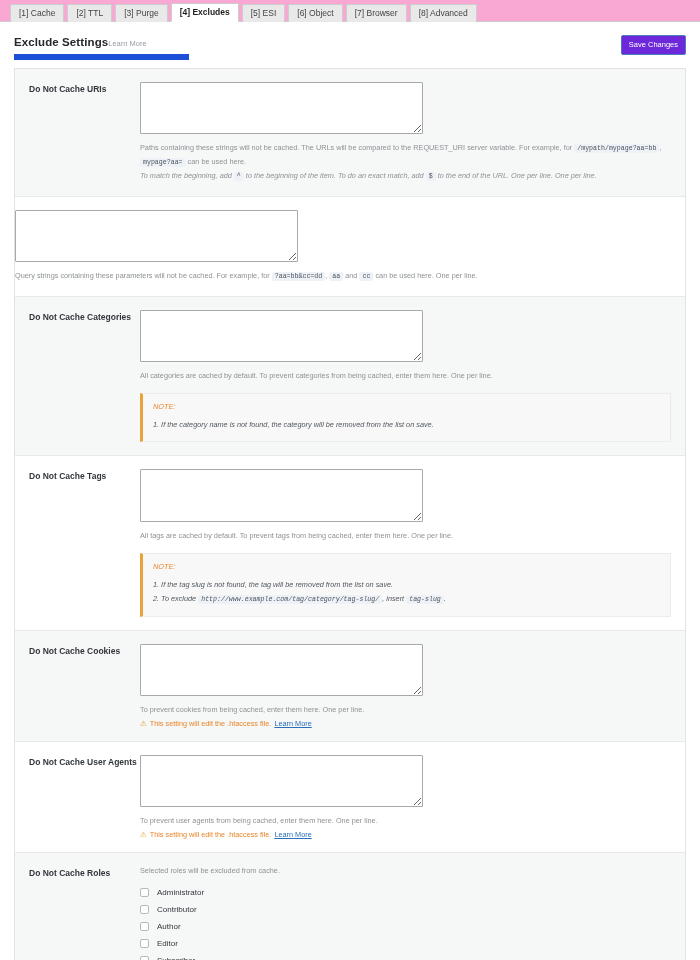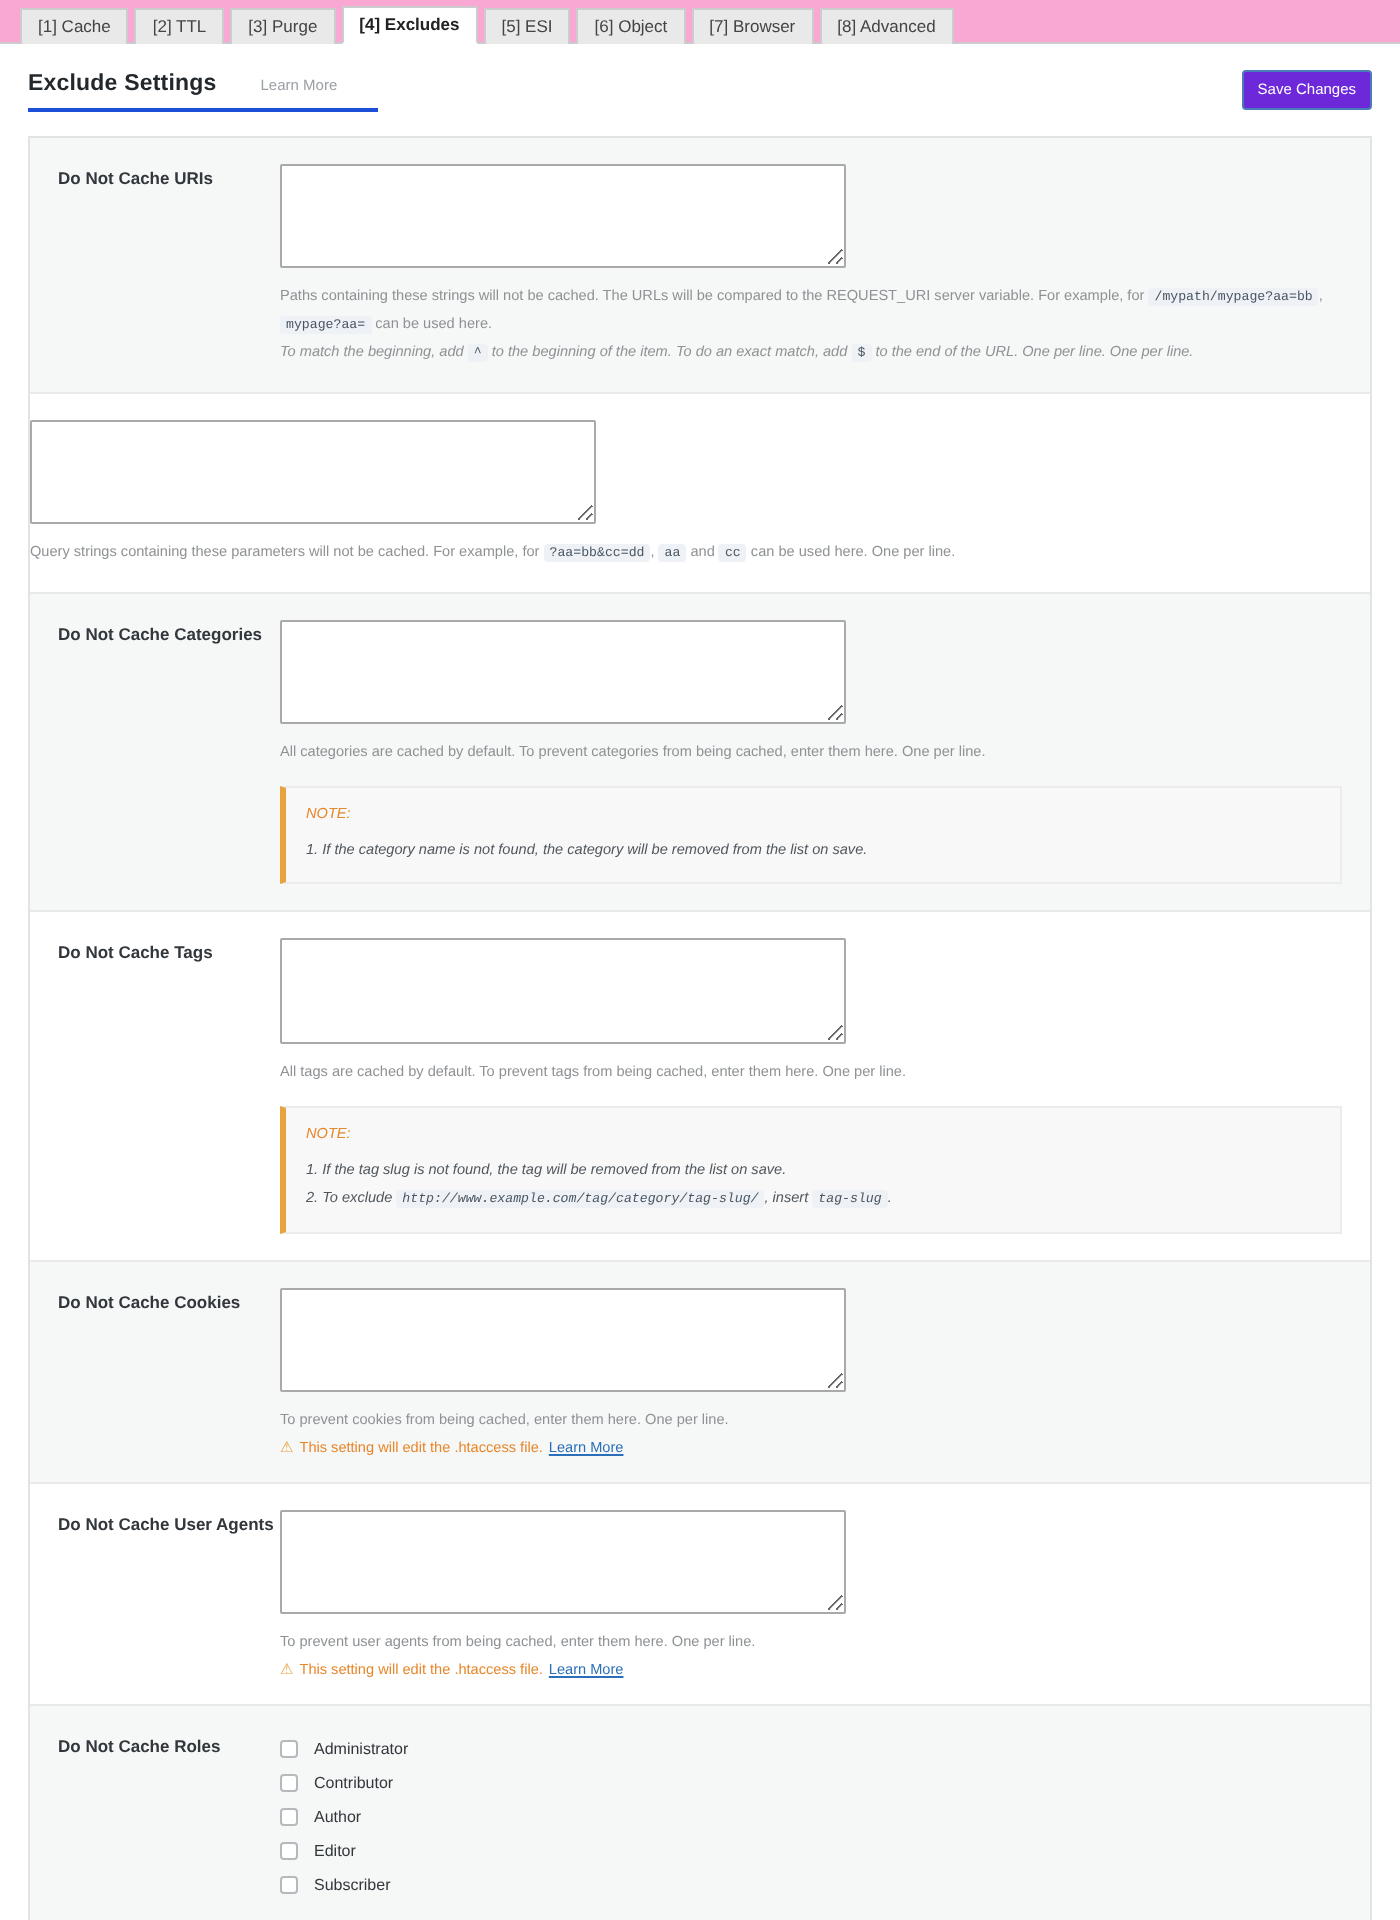--- a/index.html
+++ b/index.html
@@ -47,22 +47,21 @@
   .header {
     padding: 14px 14px 0 14px;
     display: flex;
     align-items: flex-start;
     position: relative;
     height: 46px;
   }
   .title-wrap {
     display: flex;
     align-items: baseline;
-    gap: 22px;
-    border-bottom: 2px solid #1d4ed8;
+    border-bottom: 6px solid #1d4ed8;
     padding-bottom: 6px;
     min-width: 175px;
   }
   .page-title { font-size: 11.5px; font-weight: bold; color: #23282d; letter-spacing: .1px; }
   .learn-more-top { font-size: 7.5px; color: #9aa0a6; text-decoration: none; cursor: pointer; }
   .btn-primary {
     position: absolute;
     right: 14px;
     top: 13px;
     background: #6d28d9;
@@ -279,20 +278,21 @@
           <span class="warn-ico">⚠</span>
           <span>This setting will edit the .htaccess file.</span>
           <a>Learn More</a>
         </div>
       </div>
     </div>
 
     <div class="row alt">
       <div class="row-label">Do Not Cache Roles</div>
       <div class="row-body">
+        <div class="roles-hint">Selected roles will be excluded from cache.</div>
         <div class="role-row">
           <span class="cb"></span>
           <span class="role-name">Administrator</span>
         </div>
         <div class="role-row">
           <span class="cb"></span>
           <span class="role-name">Contributor</span>
         </div>
         <div class="role-row">
           <span class="cb"></span>

